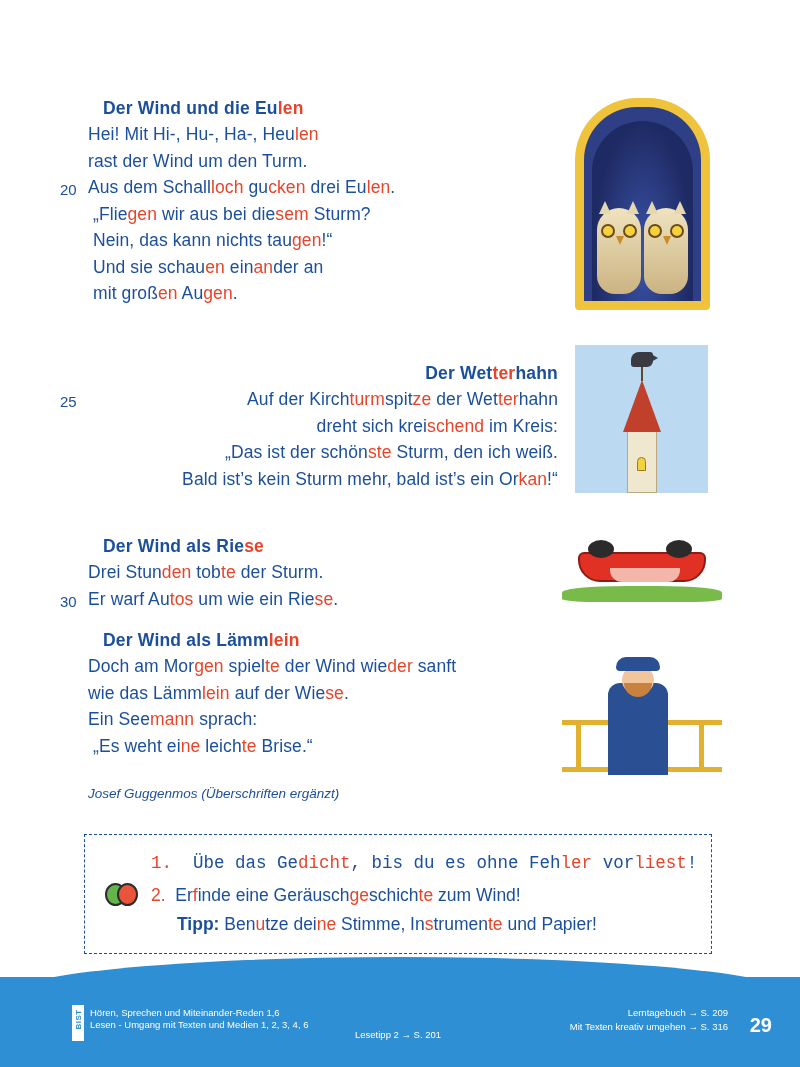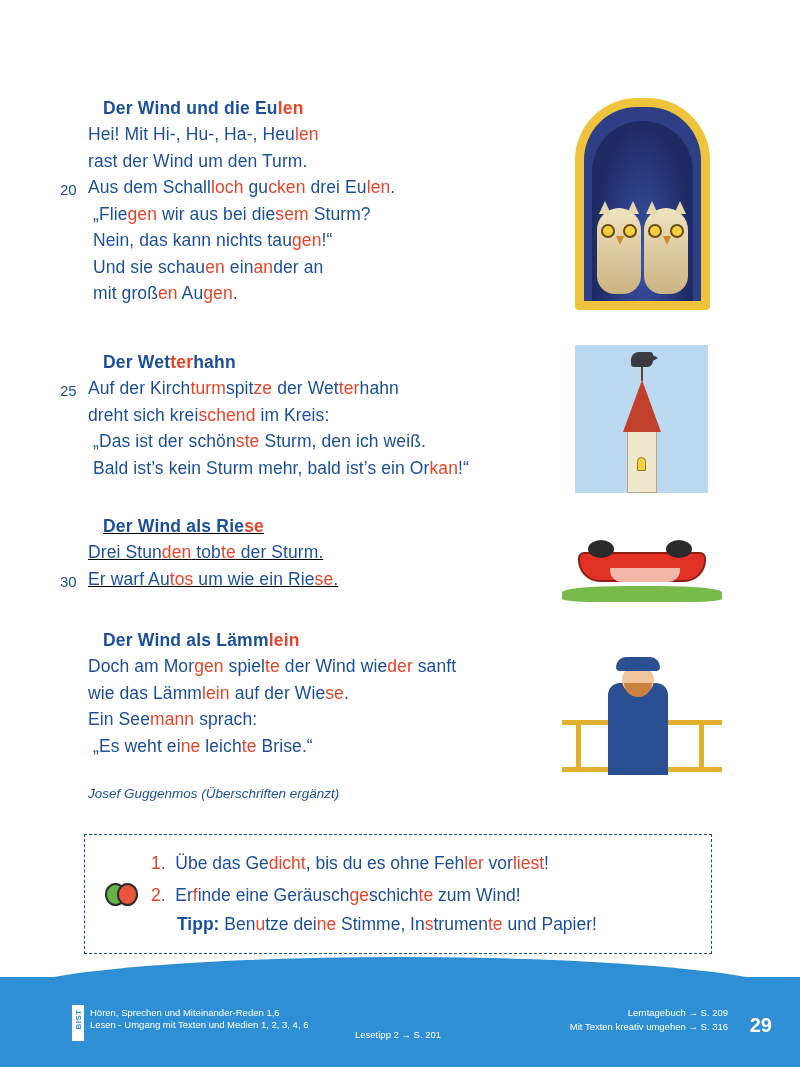--- a/index.html
+++ b/index.html
@@ -290,21 +290,21 @@
     background: #ffffff;
   }
   .task {
     position: absolute;
     left: 66px;
     font-size: 17.5px;
     color: #1b4f9c;
     white-space: pre;
   }
   .task .idx { color: #e8442a; }
-  .task1 { top: 18px; }
+  .task1 { top: 18px; font-family: Liberation Mono, monospace; }
   .task2 { top: 50px; }
   .task3 { top: 79px; left: 92px; }
   .task3 b { color: #1b4f9c; }
   .masks {
     position: absolute;
     left: 20px; top: 48px;
     width: 34px; height: 26px;
   }
   .mask {
     position: absolute;
@@ -381,29 +381,29 @@
       <h2>Der Wind und die Eu<span class="r">len</span></h2>
       <div class="line">Hei! Mit Hi-, Hu-, Ha-, Heu<span class="r">len</span></div>
       <div class="line">rast der Wind um den Turm.</div>
       <div class="line"><span class="num">20</span>Aus dem Schall<span class="r">loch</span> gu<span class="r">cken</span> drei Eu<span class="r">len</span>.</div>
       <div class="line"> „Flie<span class="r">gen</span> wir aus bei die<span class="r">sem</span> Sturm?</div>
       <div class="line"> Nein, das kann nichts tau<span class="r">gen</span>!“</div>
       <div class="line"> Und sie schau<span class="r">en</span> ein<span class="r">an</span>der an</div>
       <div class="line"> mit groß<span class="r">en</span> Au<span class="r">gen</span>.</div>
     </div>
 
-    <div class="stanza" style="top:352px;">
+    <div class="stanza" style="top:363px;text-align:right;">
       <h2>Der Wet<span class="r">ter</span>hahn</h2>
       <div class="line"><span class="num">25</span>Auf der Kirch<span class="r">turm</span>spit<span class="r">ze</span> der Wet<span class="r">ter</span>hahn</div>
       <div class="line">dreht sich krei<span class="r">schend</span> im Kreis:</div>
       <div class="line"> „Das ist der schön<span class="r">ste</span> Sturm, den ich weiß.</div>
       <div class="line"> Bald ist’s kein Sturm mehr, bald ist’s ein Or<span class="r">kan</span>!“</div>
     </div>
 
-    <div class="stanza" style="top:516px;text-decoration:underline;">
+    <div class="stanza" style="top:536px;">
       <h2>Der Wind als Rie<span class="r">se</span></h2>
       <div class="line">Drei Stun<span class="r">den</span> tob<span class="r">te</span> der Sturm.</div>
       <div class="line"><span class="num">30</span>Er warf Au<span class="r">tos</span> um wie ein Rie<span class="r">se</span>.</div>
     </div>
 
     <div class="stanza" style="top:630px;">
       <h2>Der Wind als Lämm<span class="r">lein</span></h2>
       <div class="line">Doch am Mor<span class="r">gen</span> spiel<span class="r">te</span> der Wind wie<span class="r">der</span> sanft</div>
       <div class="line">wie das Lämm<span class="r">lein</span> auf der Wie<span class="r">se</span>.</div>
       <div class="line">Ein See<span class="r">mann</span> sprach:</div>

